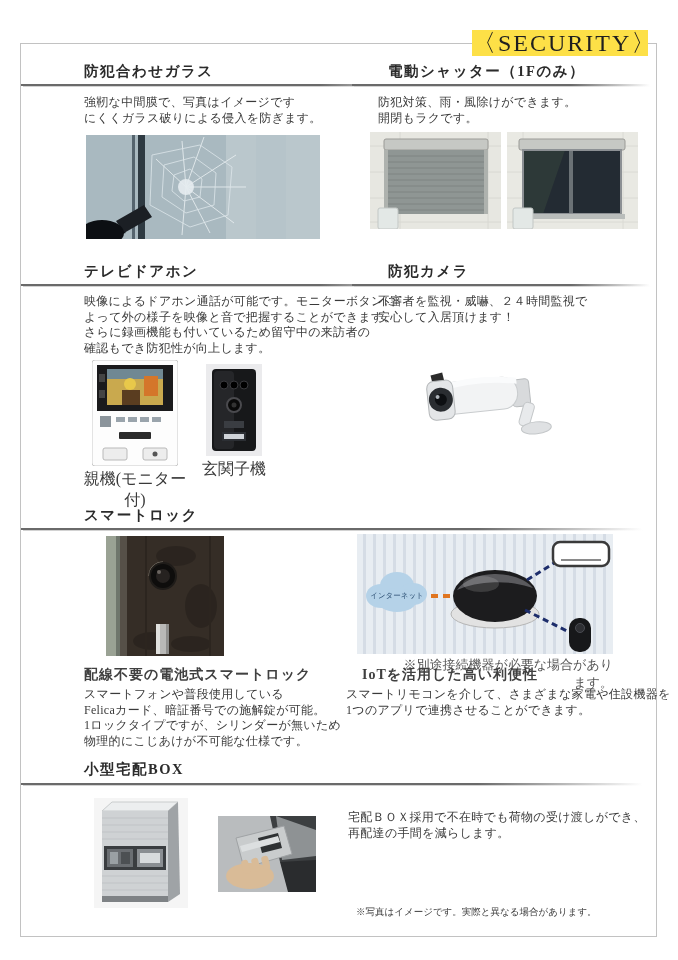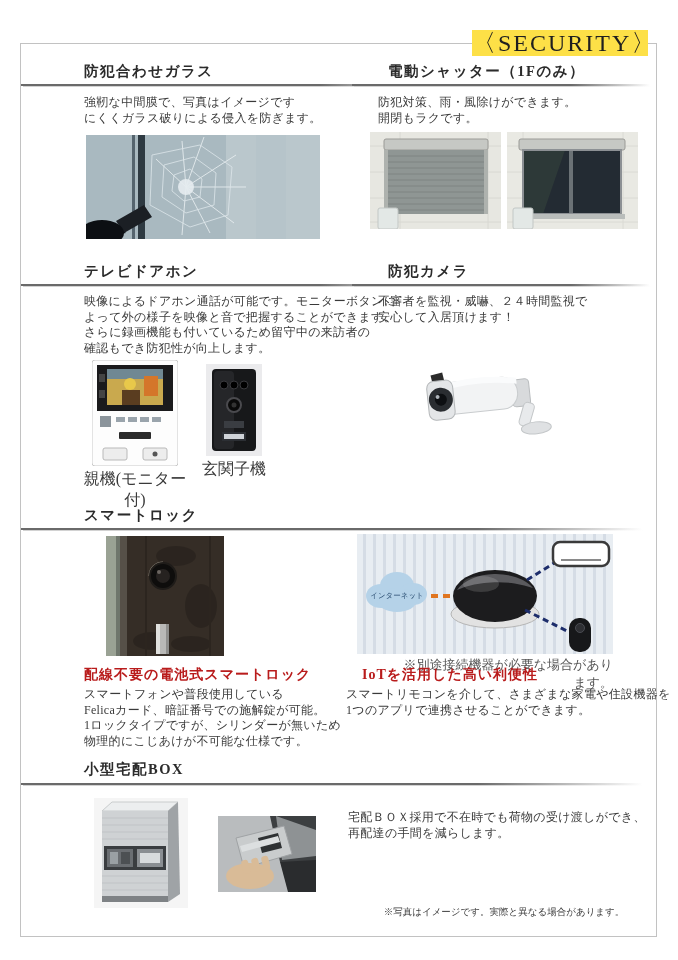--- a/index.html
+++ b/index.html
@@ -5,33 +5,33 @@
   html,body{margin:0;padding:0;}
   body{width:678px;height:960px;background:#ffffff;position:relative;overflow:hidden;
        font-family:"Liberation Serif","DejaVu Serif",serif;color:#3a3a3a;}
   .page-frame{position:absolute;left:20px;top:43px;width:635px;height:892px;
               border:1px solid #c2c2c2;}
   .page-title{position:absolute;top:30px;left:472px;width:176px;background:#fde047;z-index:3;
               font-size:24px;letter-spacing:2px;color:#1f1f1f;text-align:center;line-height:26px;}
   .sec-heading{position:absolute;font-size:14.5px;font-weight:bold;letter-spacing:1.5px;
                color:#2b2b2b;z-index:2;white-space:nowrap;font-family:Liberation Serif, serif;}
   .sub-heading{position:absolute;font-size:14px;font-weight:bold;letter-spacing:1px;
-               color:#b91c1c;z-index:2;white-space:nowrap;}
+               color:#404040;z-index:2;white-space:nowrap;}
   .sec-body{position:absolute;font-size:12px;line-height:15.5px;letter-spacing:.3px;
             color:#3a3a3a;white-space:pre-line;z-index:2;}
   .rule{position:absolute;height:3px;z-index:1;}
   .rule::before{content:"";position:absolute;left:0;top:0;width:100%;height:2px;
                 background:linear-gradient(to right,#6a6a6a 0,#6a6a6a 72%,rgba(106,106,106,0) 98%);}
   .rule::after{content:"";position:absolute;left:2px;top:2px;width:100%;height:1px;
                background:linear-gradient(to right,#d2d2d2 0,#d2d2d2 72%,rgba(210,210,210,0) 98%);}
   .img-caption{position:absolute;font-size:16px;color:#3a3a3a;text-align:center;z-index:2;}
   .photo{position:absolute;display:block;}
   .station-wrap{position:absolute;background:#ebebed;display:flex;align-items:center;justify-content:center;}
   .iot-note{position:absolute;font-size:13px;color:#555;text-align:right;letter-spacing:0;z-index:2;}
-  .footnote{position:absolute;font-size:9.5px;color:#3a3a3a;text-align:center;z-index:2;}
+  .footnote{position:absolute;font-size:9.5px;color:#3a3a3a;text-align:left;z-index:2;}
   svg{display:block;}
 </style>
 </head>
 <body>
 
 <div class="page-frame"></div>
 <div class="page-title">〈SECURITY〉</div>
 
 <div class="sec-heading" style="left:84px;top:62px;">防犯合わせガラス</div>
 <div class="rule" style="left:21px;top:84px;width:415px;"></div>

